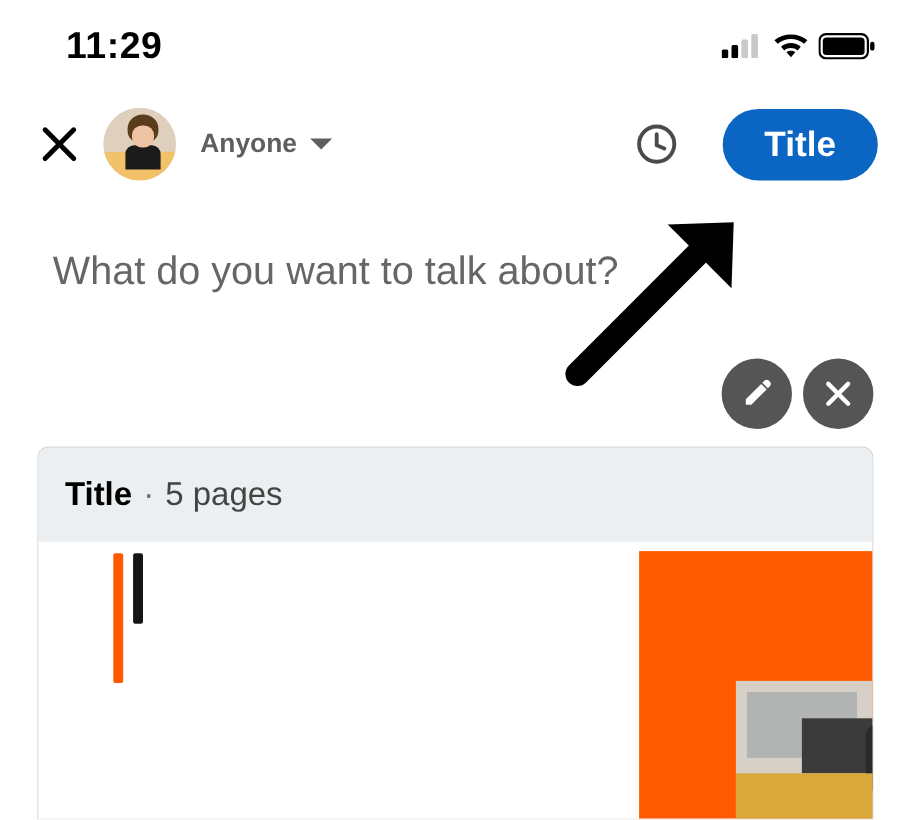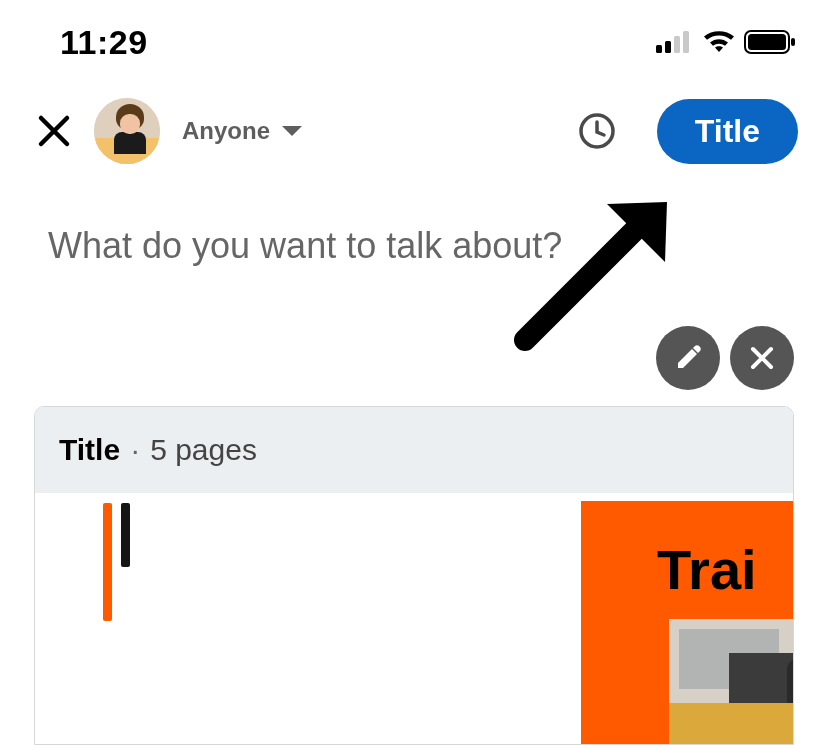--- a/index.html
+++ b/index.html
@@ -303,21 +303,20 @@
     <span class="title">Title</span>
     <span class="dot">·</span>
     <span>5 pages</span>
   </div>
   <div class="attachment-body">
     <div class="slide-a">
       <div class="bar1"></div>
       <div class="bar2"></div>
     </div>
     <div class="slide-b">
-      <div class="train">Trai</div>
       <div class="photo">
         <div class="shelf"></div>
         <div class="screen"></div>
         <div class="head"></div>
         <div class="person"></div>
         <div class="desk"></div>
       </div>
     </div>
   </div>
 </div>

